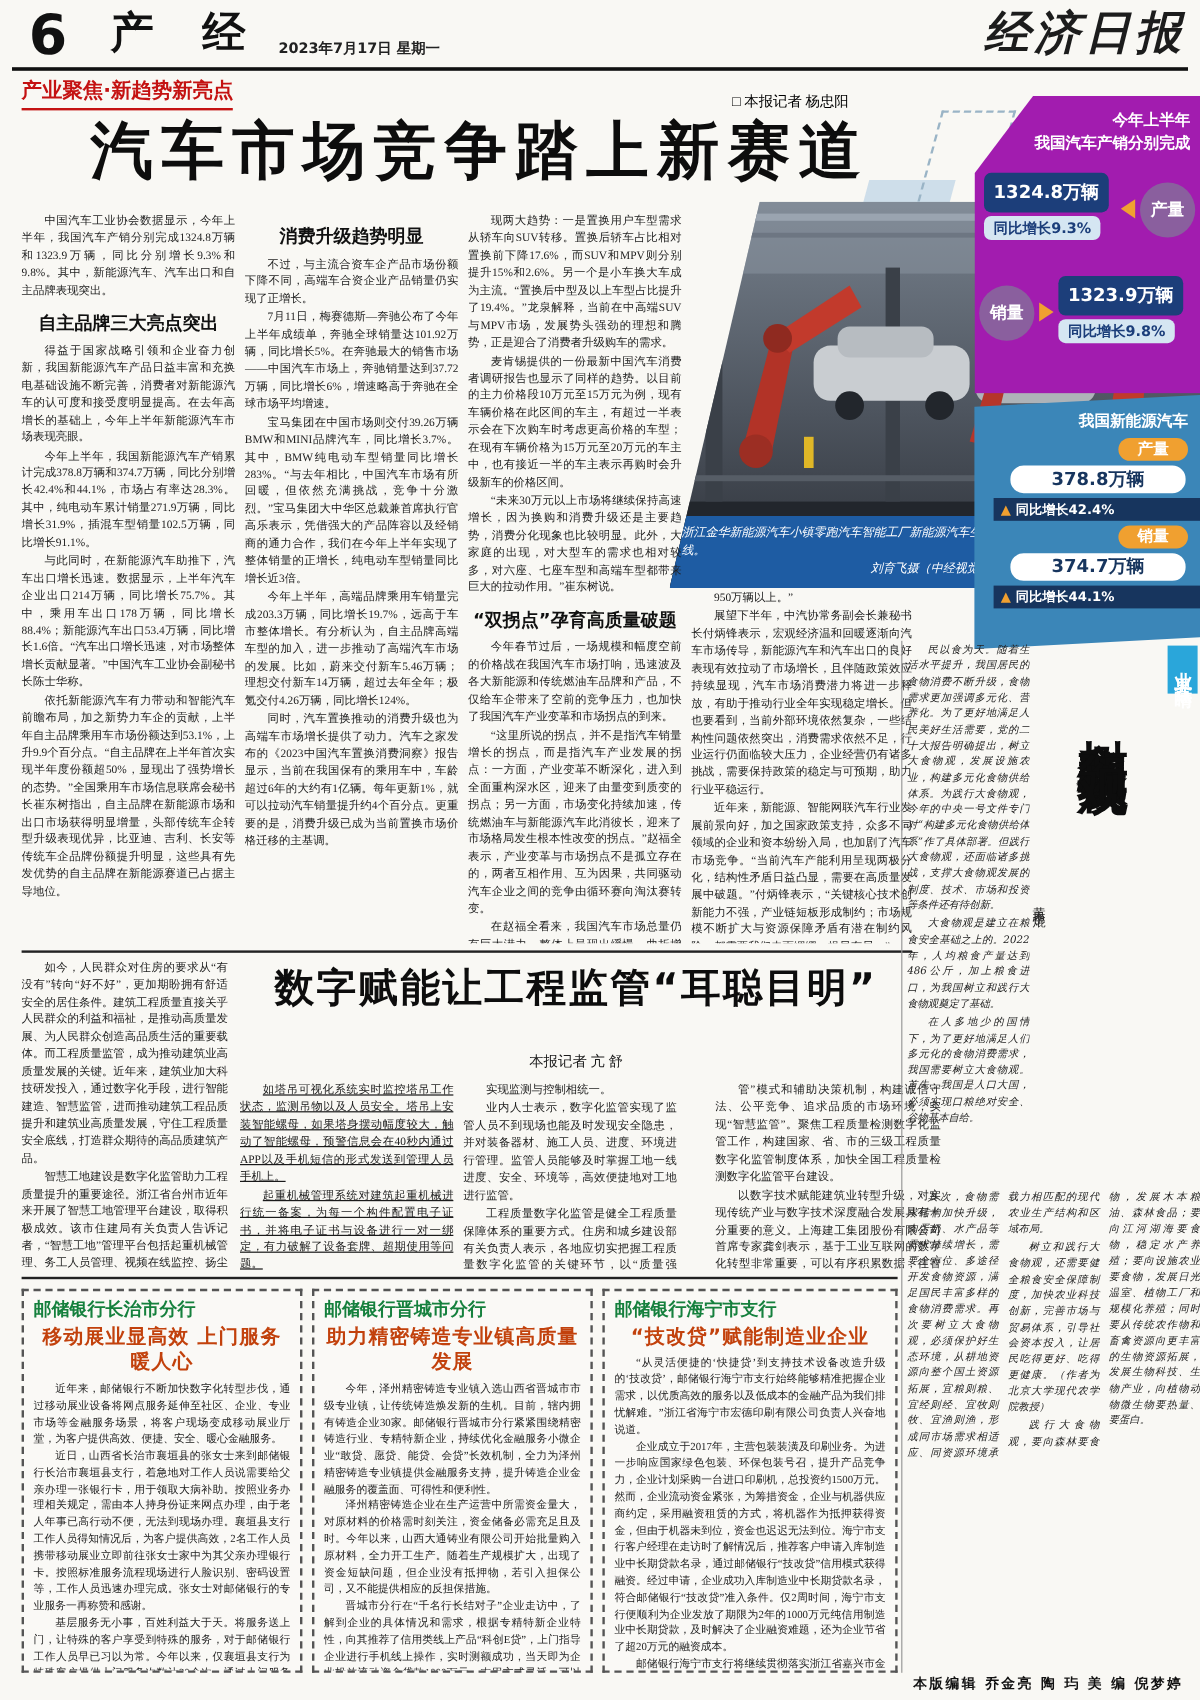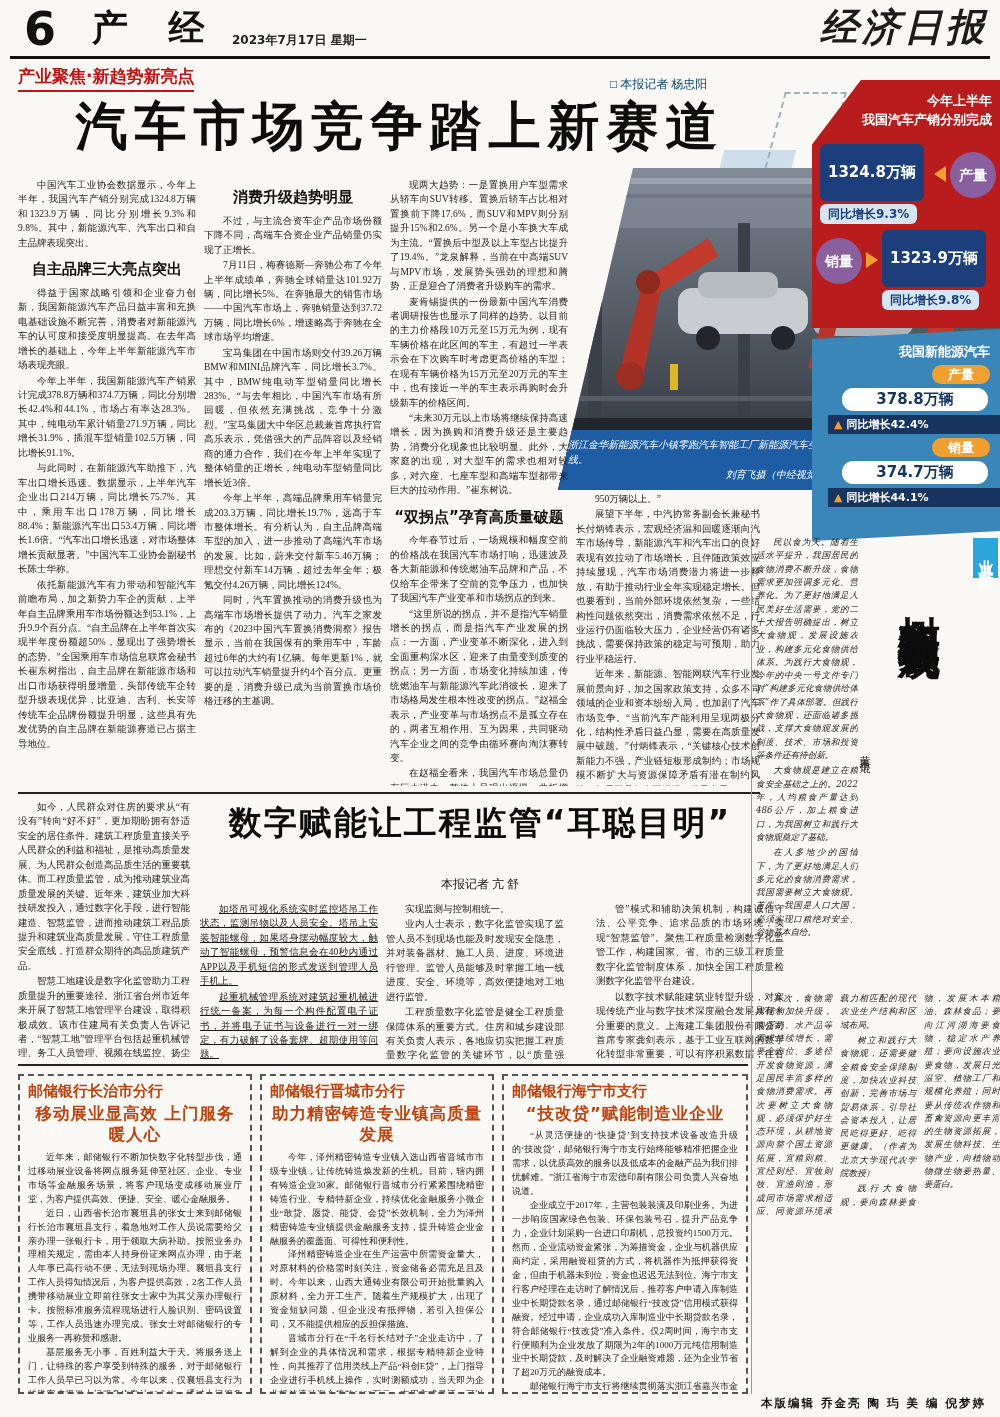--- a/index.html
+++ b/index.html
@@ -10,21 +10,21 @@
   }
   .abs{position:absolute;}
   
   .hdr-num{left:24px;top:6px;font:900 46px/1 "DejaVu Sans",sans-serif;color:#111;}
   .hdr-sec{left:92px;top:10px;font:900 36px/1 "DejaVu Sans",sans-serif;letter-spacing:14px;color:#111;}
   .hdr-date{left:232px;top:34px;font:bold 12px/1 "DejaVu Sans",sans-serif;color:#222;}
   .masthead{right:12px;top:8px;font:900 38px/1 "DejaVu Serif",serif;font-style:italic;letter-spacing:4px;color:#1c1c1c;}
   .hdr-rule{left:10px;top:56px;width:980px;height:3px;background:#111;}
   
   .kicker{left:18px;top:66px;font:900 17px/1.2 "DejaVu Sans",sans-serif;color:#c41212;border-bottom:2px solid #c41212;padding-bottom:4px;}
-  .lead-byline{left:610px;top:78px;font:12px/1 "Liberation Serif",serif;color:#0c4a6e;}
+  .lead-byline{left:610px;top:78px;font:12px/1 "Liberation Serif",serif;color:#000000;}
   .lead-headline{left:30px;top:94px;width:740px;text-align:center;
     font:900 52px/1.25 "DejaVu Sans",sans-serif;letter-spacing:7px;color:#0d0d0d;}
   .col{overflow:hidden;}
   .col p{margin:0 0 1px;text-indent:2em;font:9.5px/1.52 "Liberation Serif",serif;text-align:justify;color:#222;}
   .subhead{font:bold 15px/1.25 "DejaVu Sans",sans-serif;text-align:center;margin:10px 0 7px;color:#111;}
   .lead-c1{left:18px;top:178px;width:178px;height:608px;}
   .lead-c2{left:204px;top:178px;width:178px;height:608px;}
   .lead-c3{left:390px;top:178px;width:178px;height:608px;}
   .lead-c4{left:576px;top:178px;width:184px;height:608px;padding-top:314px;box-sizing:border-box;}
   
@@ -32,26 +32,26 @@
   .deco-dash{left:772px;top:92px;width:58px;height:92px;border:2px dashed #9ab4c6;transform:skewX(-15deg);}
   
   .photo{left:558px;top:168px;width:442px;height:322px;clip-path:polygon(17% 0,100% 0,100% 100%,0 100%);}
   .photo svg{display:block;}
   .photo-caption{position:absolute;left:0;bottom:0;width:66%;box-sizing:border-box;
     background:#1e5ca3;color:#fff;padding:7px 10px 8px;clip-path:polygon(0 0,96% 0,100% 100%,0 100%);
     font:italic 10px/1.5 "Liberation Serif",serif;}
   .photo-credit{display:block;text-align:right;padding-right:14px;}
   
   .info{left:812px;top:80px;width:188px;height:456px;}
-  .panel1{position:absolute;top:0;left:0;width:188px;height:248px;background:#b91c1c;
+  .panel1{position:absolute;top:0;left:0;width:188px;height:248px;background:#a21caf;
     clip-path:polygon(26% 0,100% 0,100% 100%,0 100%,0 26%);}
   .info-title{margin:12px 8px 0 0;text-align:right;color:#fff;font:bold 13px/1.45 "DejaVu Sans",sans-serif;}
   .stat{position:relative;height:72px;margin-top:14px;}
   .pill-navy{background:#1c3e7a;color:#fff;font:bold 15px/1 "DejaVu Sans",sans-serif;
-    border-radius:6px;padding:21px 8px;display:inline-block;}
+    border-radius:6px;padding:9px 8px;display:inline-block;}
   .pill-light{background:#d5e6f2;color:#1c3e7a;font:bold 12px/1 "DejaVu Sans",sans-serif;
     border-radius:6px;padding:4px 8px;display:inline-block;margin-top:3px;}
   .circle{position:absolute;width:46px;height:46px;border-radius:50%;background:#8a5f9e;
     color:#fff;font:bold 14px/46px "DejaVu Sans",sans-serif;text-align:center;}
   .tri-l{position:absolute;width:0;height:0;border-top:8px solid transparent;border-bottom:8px solid transparent;border-right:12px solid #f0a030;}
   .tri-r{position:absolute;width:0;height:0;border-top:8px solid transparent;border-bottom:8px solid transparent;border-left:12px solid #f0a030;}
   .stat1 .pills{margin-left:8px;}
   .stat1 .circle{right:4px;top:8px;}
   .stat1 .tri-l{right:54px;top:22px;border-right-color:#f0a030;border-left:none;}
   .stat2 .circle{left:4px;top:8px;}
@@ -90,21 +90,21 @@
   .sb-col1{position:absolute;left:0;top:2px;width:102px;height:450px;overflow:hidden;}
   .sb-col1 p,.sb-bottom p{margin:0 0 2px;text-indent:2em;text-align:justify;
     font:italic 8.6px/1.55 "DejaVu Serif",serif;color:#222;}
   .sb-bottom{position:absolute;left:0;top:458px;width:244px;height:396px;
     column-count:3;column-gap:8px;overflow:hidden;}
   
   .ad{top:1074px;height:320px;border:2px dashed #555;box-sizing:border-box;padding:6px 8px;overflow:hidden;background:#faf9f6;}
   .ad1{left:18px;width:234px;}
   .ad2{left:260px;width:234px;}
   .ad3{left:502px;width:246px;}
-  .ad-kicker{font:bold 15px/1.2 "DejaVu Sans",sans-serif;color:#c2410c;}
+  .ad-kicker{font:bold 15px/1.2 "DejaVu Sans",sans-serif;color:#15803d;}
   .ad-headline{font:900 16.5px/1.3 "DejaVu Sans",sans-serif;color:#c2410c;margin:3px 0 5px;text-align:center;letter-spacing:1px;}
   .ad-body p{margin:0;text-indent:2em;text-align:justify;font:9px/1.55 "Liberation Serif",serif;color:#222;}
   
   .footer{right:14px;top:1398px;font:bold 11.5px/1 "DejaVu Sans",sans-serif;color:#111;letter-spacing:2px;text-align:right;}
 </style>
 </head>
 <body>
 
 <div class="abs hdr-num">6</div>
 <div class="abs hdr-sec">产 经</div>

